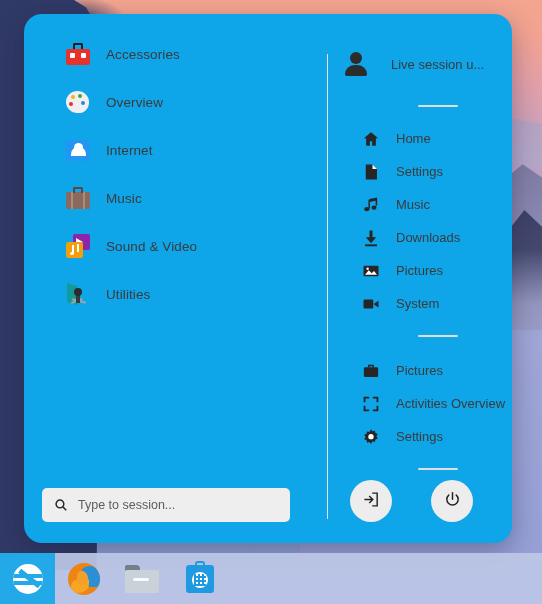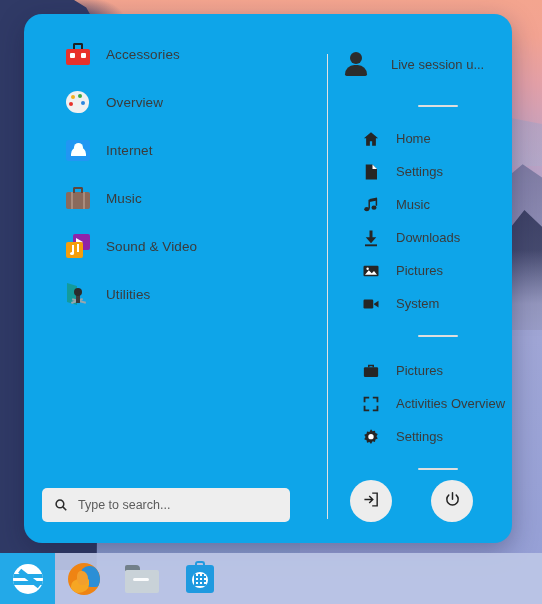--- a/index.html
+++ b/index.html
@@ -397,21 +397,21 @@
 
   <div class="mini-sep" style="top:454px;"></div>
 
   <div class="search-box">
     <span class="search-ico">
       <svg width="14" height="14" viewBox="0 0 24 24" fill="none" stroke="currentColor" stroke-width="2.6">
           <circle cx="10.2" cy="10.2" r="6.6"></circle>
           <path d="M15.2 15.2 21 21"></path>
         </svg>
     </span>
-    <span class="search-ph">Type to search...</span>
+    <span class="search-ph">Type to session...</span>
   </div>
 
   <div class="act-btn" id="btn-logout">
     <span>
       <svg width="17" height="17" viewBox="0 0 24 24" fill="none" stroke="currentColor" stroke-width="2">
           <path d="M13 3h7v18h-7"></path>
           <path d="M3 12h10M9.5 7.8 13.8 12l-4.3 4.2" stroke-linecap="square"></path>
         </svg>
     </span>
   </div>

